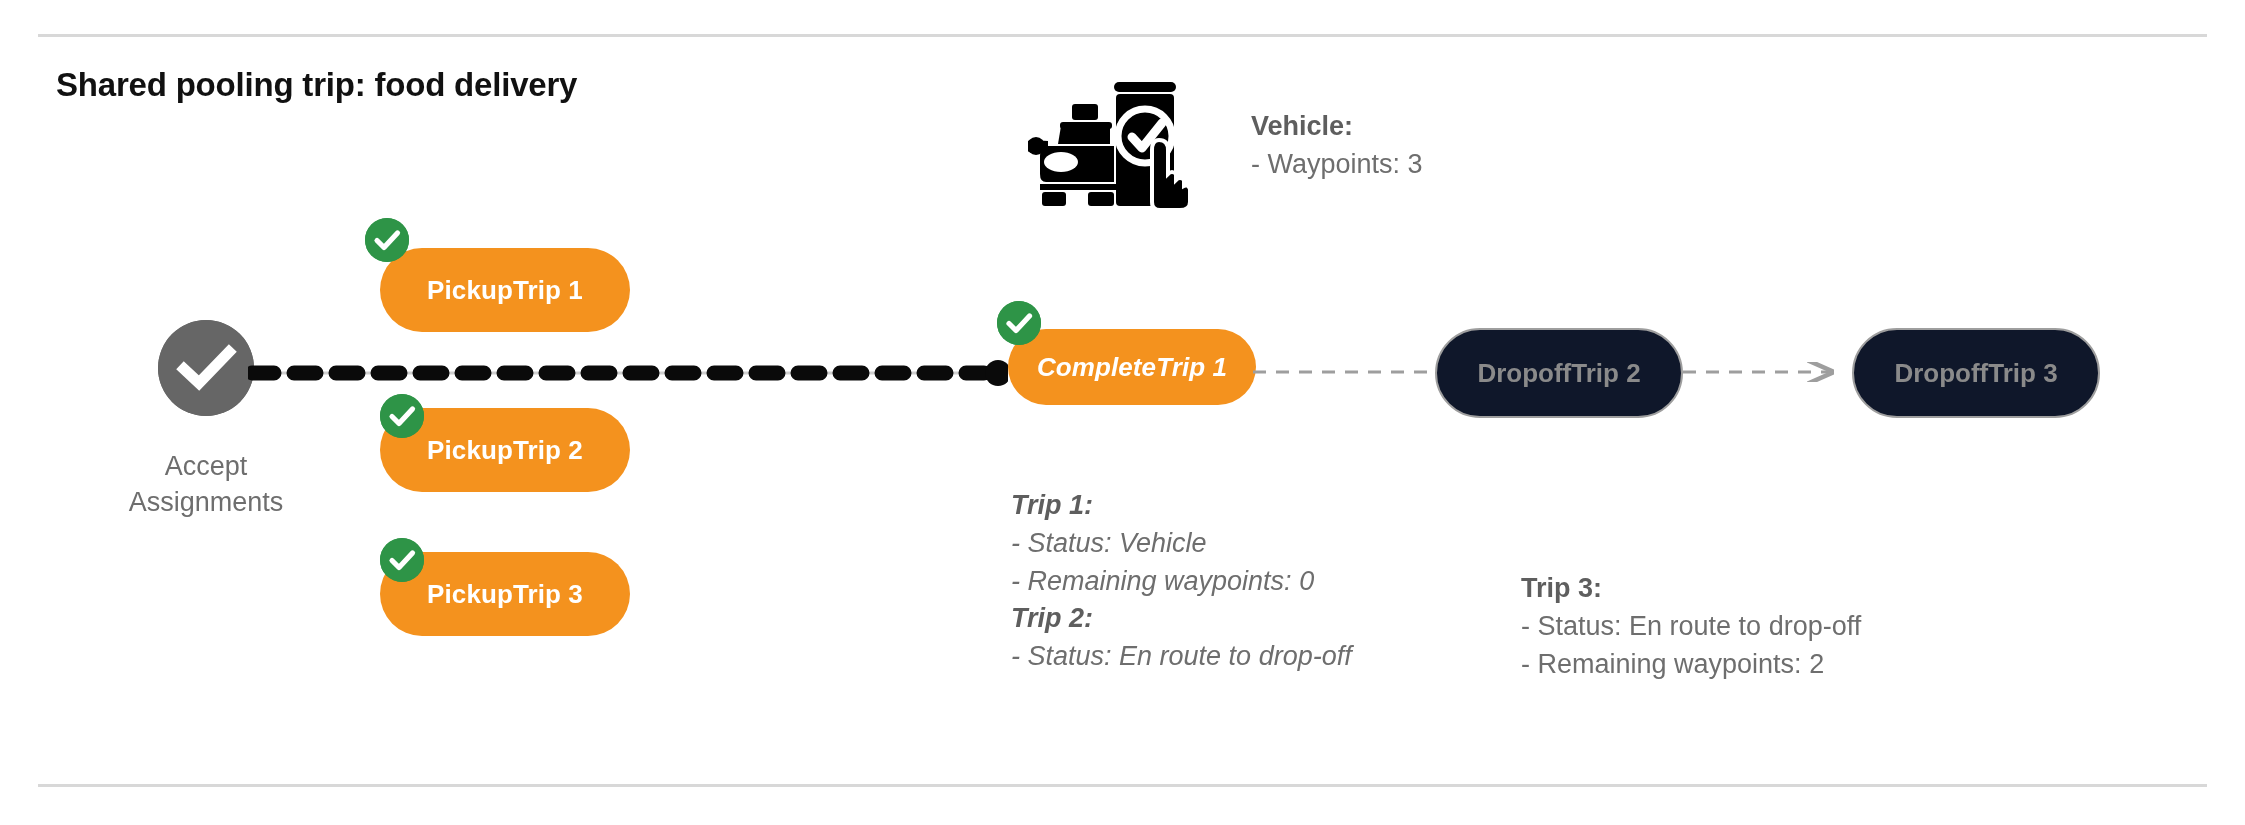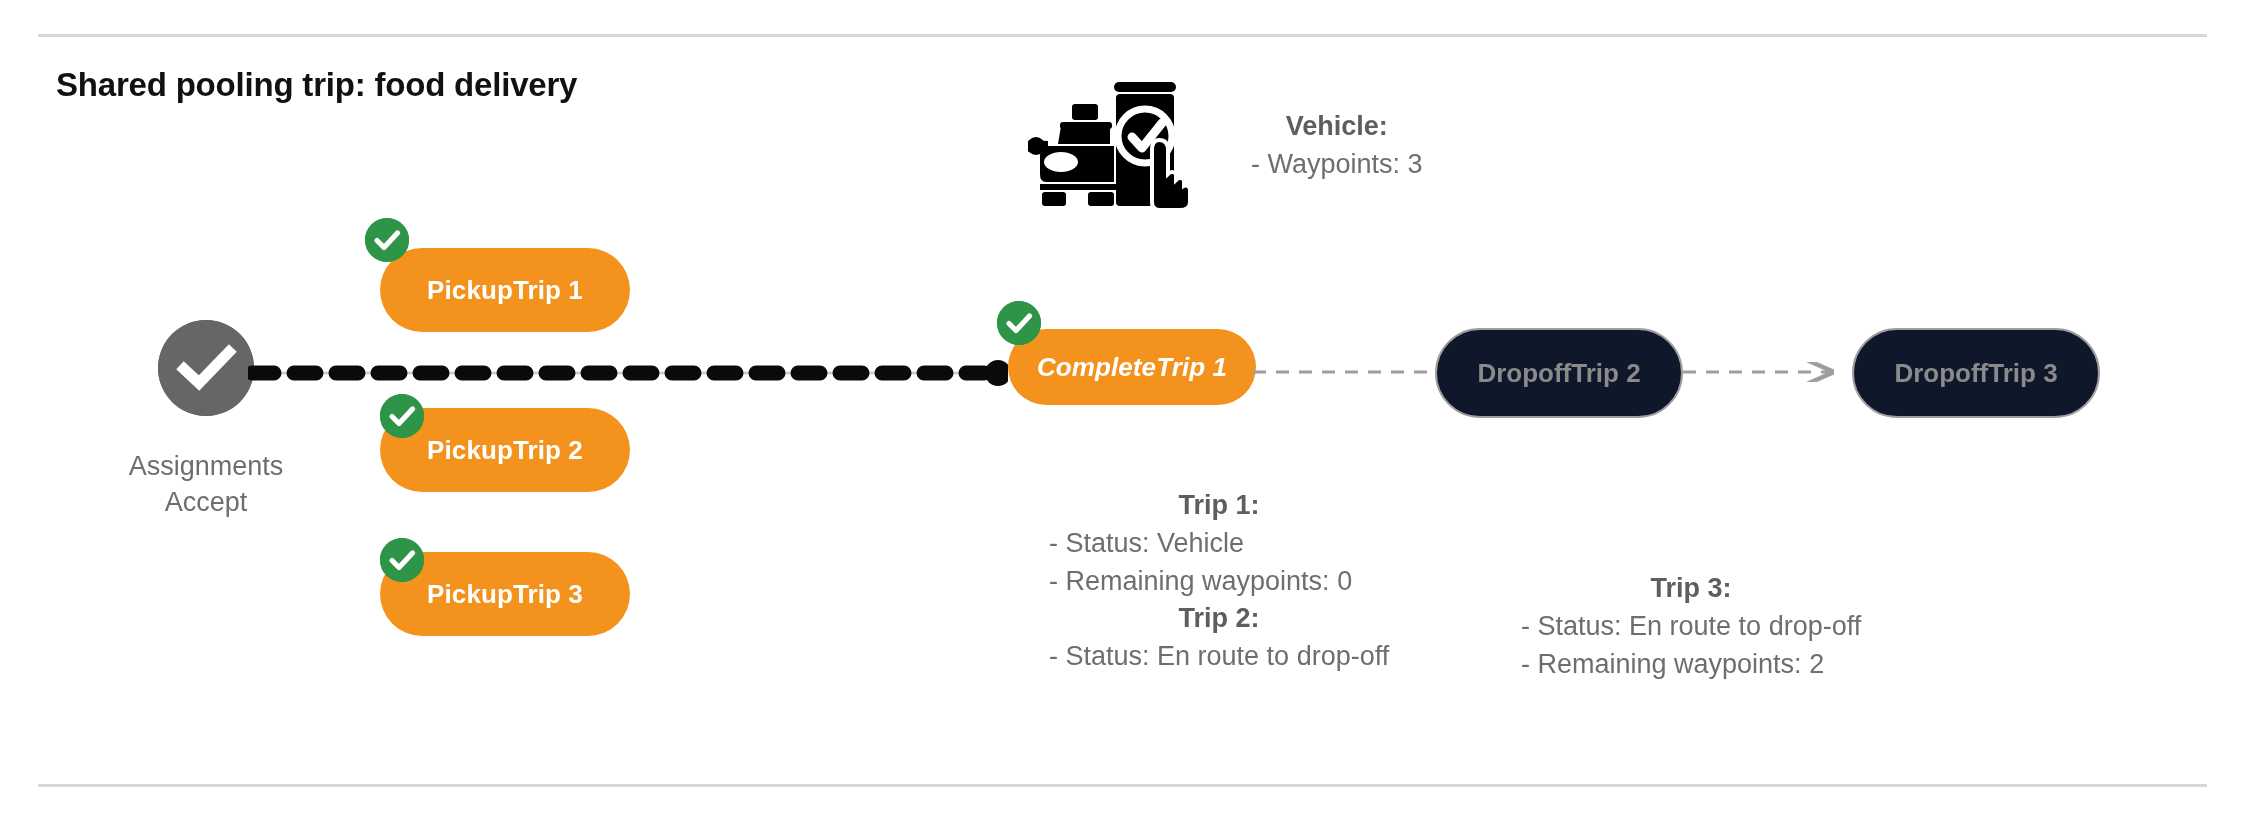--- a/index.html
+++ b/index.html
@@ -74,43 +74,43 @@
   
   #vehicle-icon{
     position:absolute;left:1028px;top:70px;width:160px;height:140px;
   }
   #vehicle-icon svg{display:block;width:160px;height:140px;}
 
   
   .note{
     position:absolute;color:#6e6e6e;font-size:27px;line-height:1.40;
   }
-  .note .hd{font-weight:bold;color:#5e5e5e;display:block;white-space:nowrap;text-align:center;}
+  .note .hd{font-weight:bold;color:#5e5e5e;display:block;white-space:nowrap;}
   .note .ln{display:block;white-space:nowrap;}
   #note-vehicle{left:1251px;top:108px;}
-  #note-trip12{left:1049px;top:487px;}
+  #note-trip12{left:1011px;top:487px;font-style:italic;}
   #note-trip3{left:1521px;top:570px;}
 </style>
 </head>
 <body>
 
 <div class="rule" id="rule-top"></div>
 <div class="rule" id="rule-bottom"></div>
 
 <div id="page-title">Shared pooling trip: food delivery</div>
 
 <div id="accept-node">
   <svg viewBox="0 0 96 96">
     <circle cx="48" cy="48" r="48" fill="#666666"></circle>
     <path d="M26 49 L41 63 L71 32" fill="none" stroke="#ffffff" stroke-width="11" stroke-linecap="square" stroke-linejoin="miter"></path>
   </svg>
 </div>
 <div id="accept-label">
+  <span>Accept</span>
   <span>Assignments</span>
-  <span>Accept</span>
 </div>
 
 <div class="connector" id="main-dash">
   <svg width="760" height="26" viewBox="0 0 760 26">
     <line x1="0" y1="13" x2="760" y2="13" stroke="#cfcfcf" stroke-width="3"></line>
     <line x1="4" y1="13" x2="736" y2="13" stroke="#0a0a0a" stroke-width="15" stroke-linecap="round" stroke-dasharray="22 20"></line>
     <circle cx="750" cy="13" r="13" fill="#0a0a0a"></circle>
   </svg>
 </div>
 

